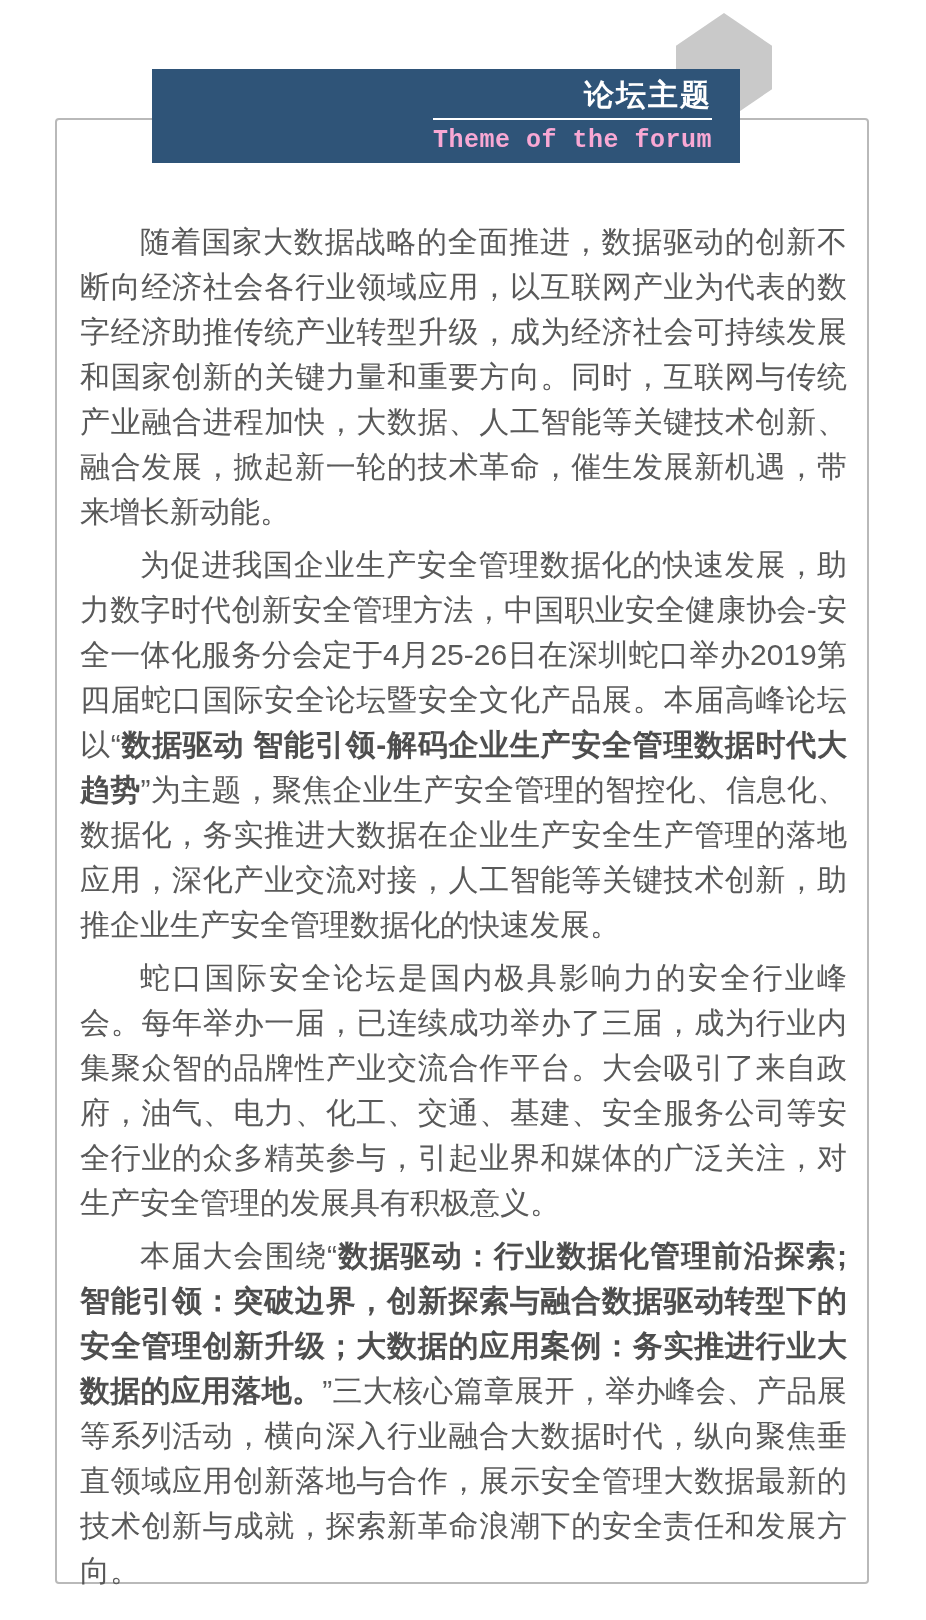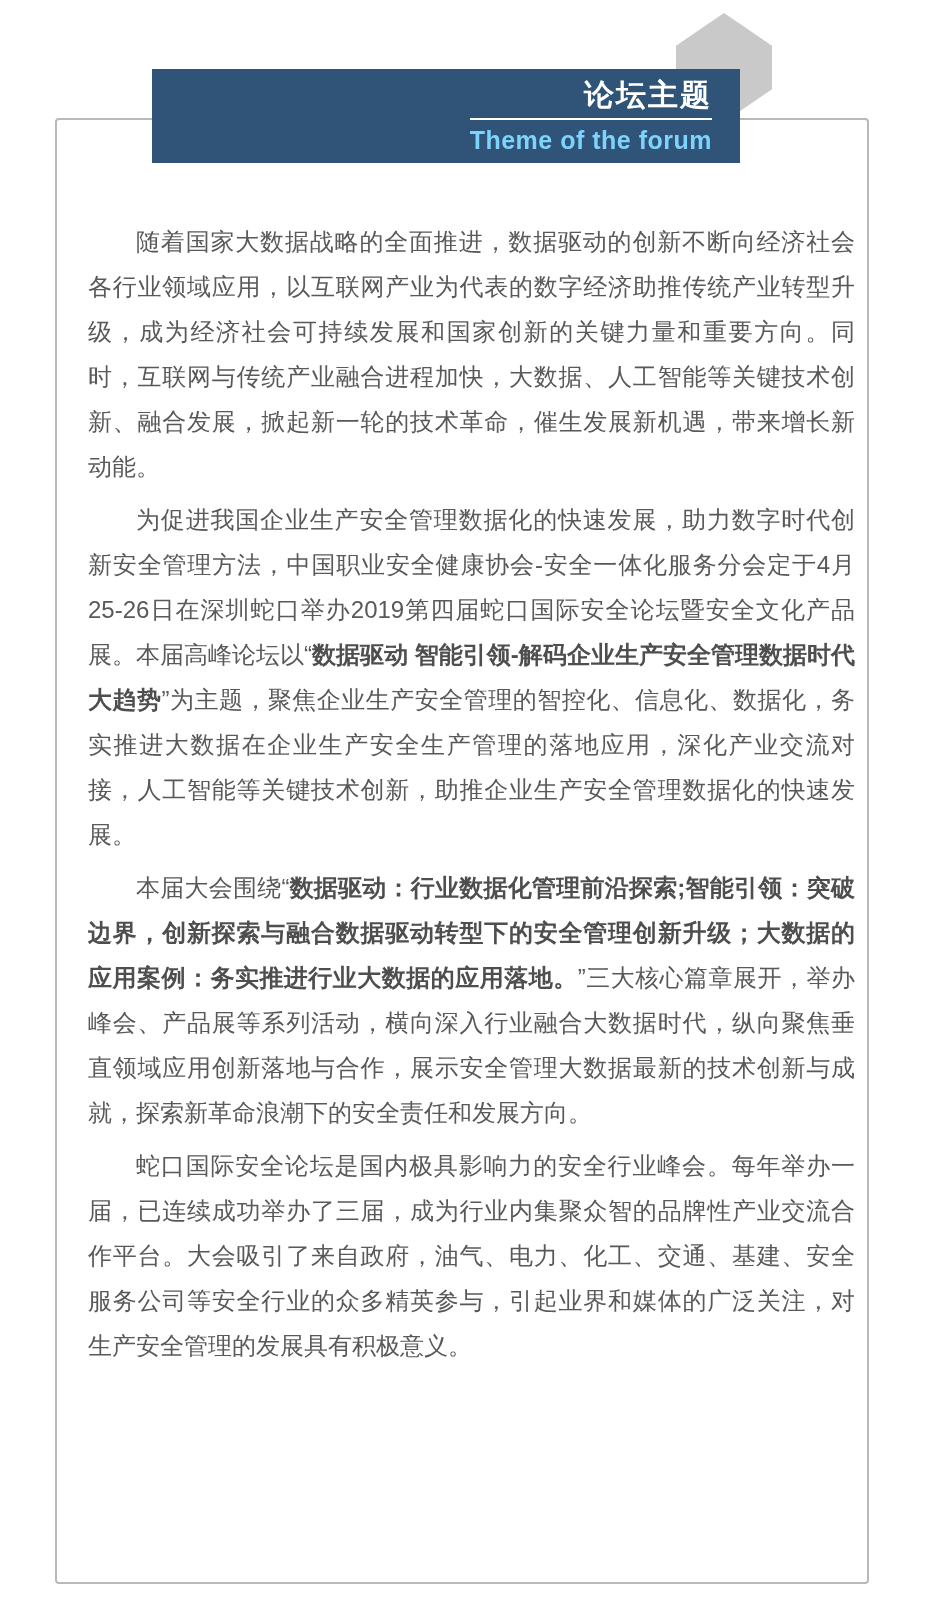--- a/index.html
+++ b/index.html
@@ -60,35 +60,36 @@
     letter-spacing: 2px;
     white-space: nowrap;
   }
   .title-divider {
     align-self: stretch;
     height: 2px;
     background: #ffffff;
     margin: 6px 0 7px 0;
   }
   .title-en {
-    color: #7dd3fc;
+    color: #f9a8d4;
     font-size: 25px;
     font-weight: bold;
     line-height: 1.1;
     letter-spacing: 0.5px;
     white-space: nowrap;
+    font-family: Liberation Mono, monospace;
   }
   
   .article {
     position: absolute;
-    left: 88px;
+    left: 80px;
     top: 219px;
     width: 767px;
     color: #595959;
-    font-size: 24px;
+    font-size: 30px;
     line-height: 45px;
     text-align: justify;
   }
   .article p {
     margin: 0 0 8px 0;
     text-indent: 2em;
   }
   .article strong {
     font-weight: bold;
     color: #4e4e4e;
@@ -109,19 +110,19 @@
       <div class="title-divider"></div>
       <div class="title-en">Theme of the forum</div>
     </div>
   </div>
 
   <div class="article">
     <p><span>随着国家大数据战略的全面推进，数据驱动的创新不断向经济社会各行业领域应用，以互联网产业为代表的数字经济助推传统产业转型升级，成为经济社会可持续发展和国家创新的关键力量和重要方向。同时，互联网与传统产业融合进程加快，大数据、人工智能等关键技术创新、融合发展，掀起新一轮的技术革命，催生发展新机遇，带来增长新动能。</span></p>
 
     <p><span>为促进我国企业生产安全管理数据化的快速发展，助力数字时代创新安全管理方法，中国职业安全健康协会-安全一体化服务分会定于4月25-26日在深圳蛇口举办2019第四届蛇口国际安全论坛暨安全文化产品展。本届高峰论坛以“</span><strong>数据驱动 智能引领-解码企业生产安全管理数据时代大趋势</strong><span>”为主题，聚焦企业生产安全管理的智控化、信息化、数据化，务实推进大数据在企业生产安全生产管理的落地应用，深化产业交流对接，人工智能等关键技术创新，助推企业生产安全管理数据化的快速发展。</span></p>
 
+    <p><span>蛇口国际安全论坛是国内极具影响力的安全行业峰会。每年举办一届，已连续成功举办了三届，成为行业内集聚众智的品牌性产业交流合作平台。大会吸引了来自政府，油气、电力、化工、交通、基建、安全服务公司等安全行业的众多精英参与，引起业界和媒体的广泛关注，对生产安全管理的发展具有积极意义。</span></p>
+
     <p><span>本届大会围绕“</span><strong>数据驱动：行业数据化管理前沿探索;智能引领：突破边界，创新探索与融合数据驱动转型下的安全管理创新升级；大数据的应用案例：务实推进行业大数据的应用落地。</strong><span>”三大核心篇章展开，举办峰会、产品展等系列活动，横向深入行业融合大数据时代，纵向聚焦垂直领域应用创新落地与合作，展示安全管理大数据最新的技术创新与成就，探索新革命浪潮下的安全责任和发展方向。</span></p>
-
-    <p><span>蛇口国际安全论坛是国内极具影响力的安全行业峰会。每年举办一届，已连续成功举办了三届，成为行业内集聚众智的品牌性产业交流合作平台。大会吸引了来自政府，油气、电力、化工、交通、基建、安全服务公司等安全行业的众多精英参与，引起业界和媒体的广泛关注，对生产安全管理的发展具有积极意义。</span></p>
 
   </div>
 
 </div>
 
 </body></html>

